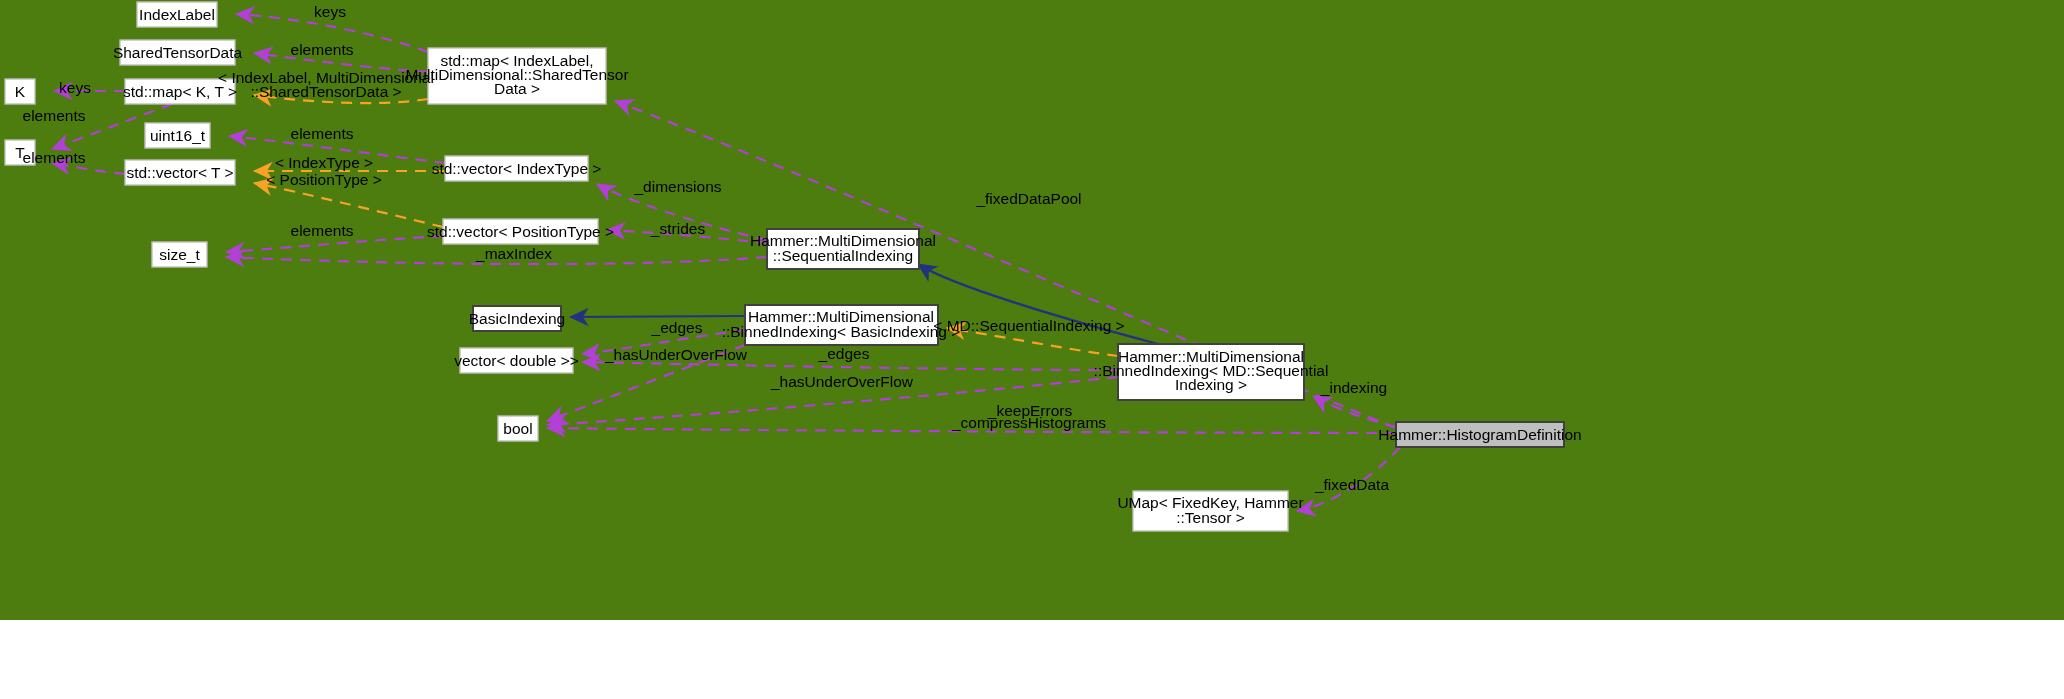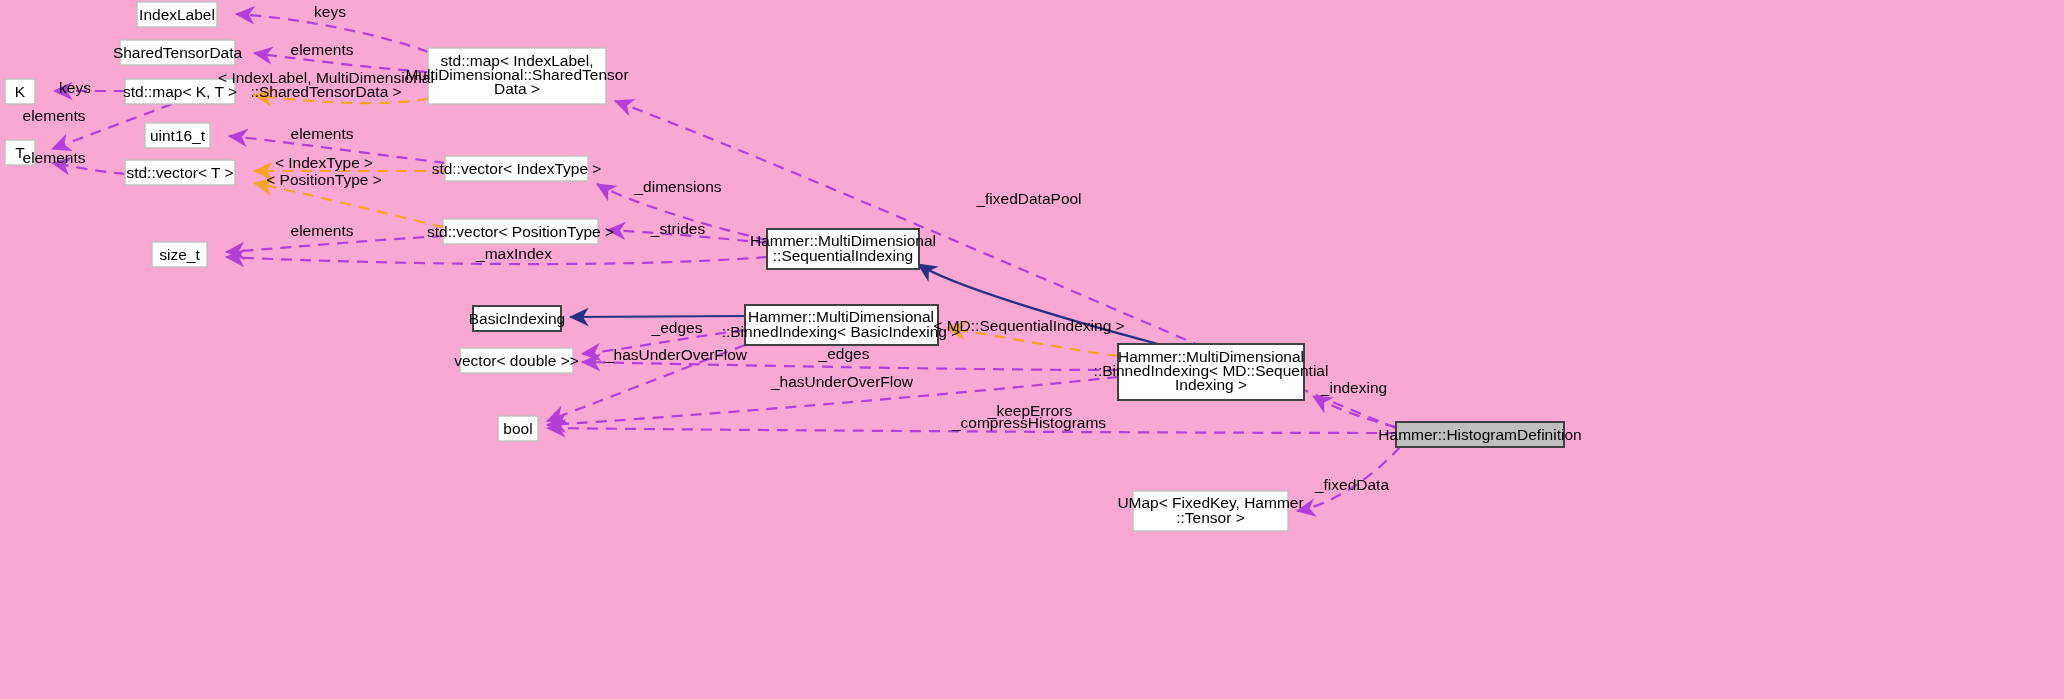--- a/index.html
+++ b/index.html
@@ -3,22 +3,22 @@
 <meta charset="utf-8">
 <style>
   html, body {
     margin: 0;
     padding: 0;
     background: #ffffff;
   }
   #diagram-root {
     position: relative;
     width: 2064px;
-    height: 699px;
-    background: #f9a8d4;
+    height: 620px;
+    background: #4d7c0f;
     font-family: "Liberation Sans", sans-serif;
     overflow: hidden;
   }
   svg.graph {
     position: absolute;
     top: 0;
     left: 0;
     width: 2064px;
     height: 699px;
     display: block;

